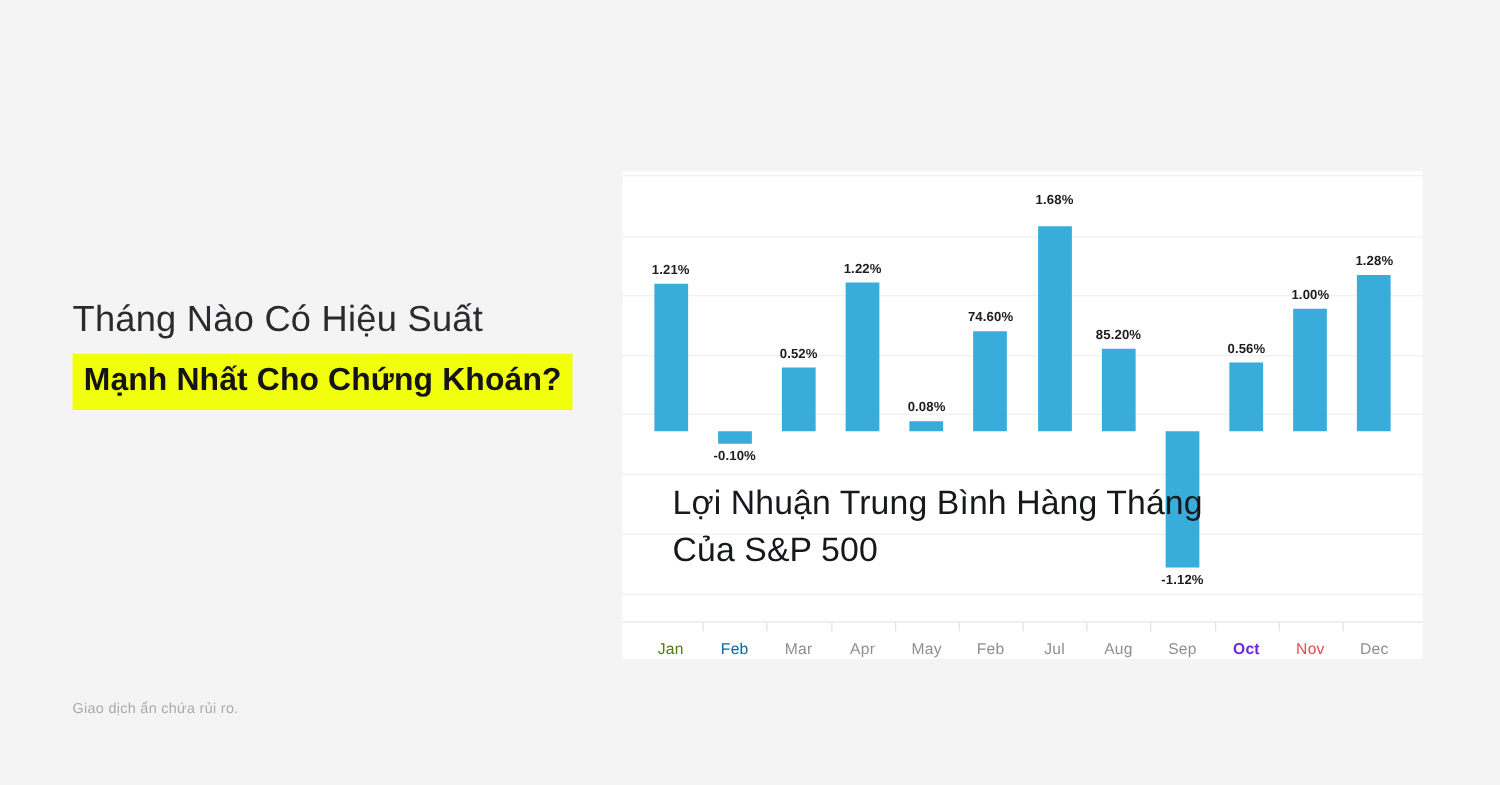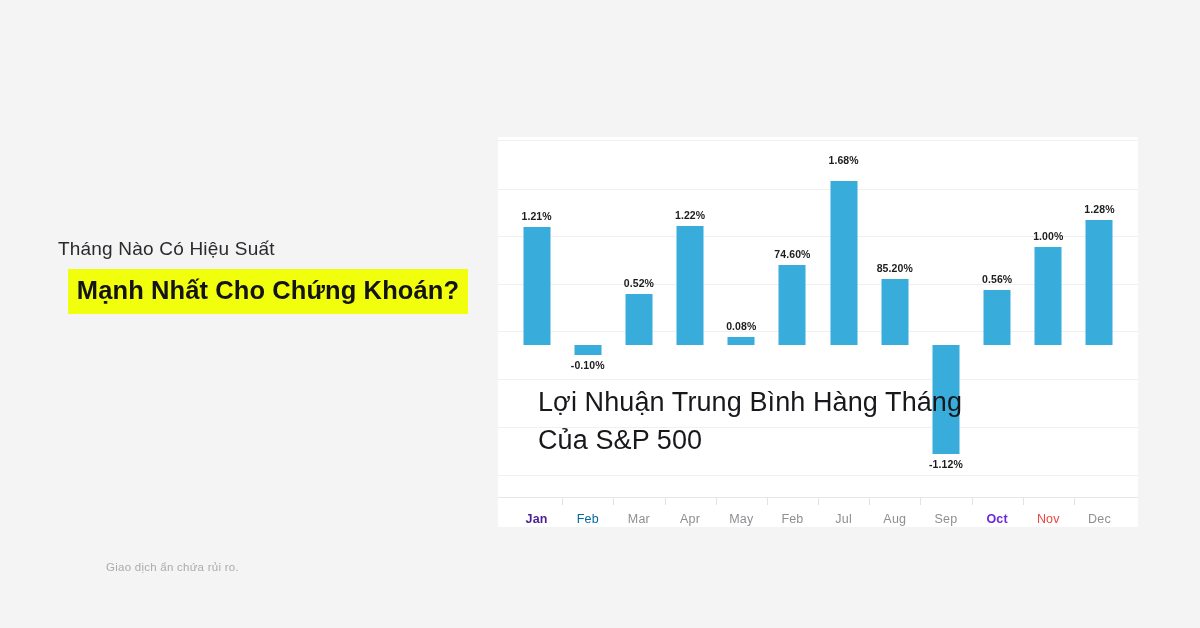--- a/index.html
+++ b/index.html
@@ -16,32 +16,31 @@
   }
 
   
   #left-block {
     position: absolute;
     left: 58px;
     top: 236px;
     width: 420px;
   }
   .headline-line1 {
-    font-size: 19px;
+    font-size: 29px;
     font-weight: 400;
     color: #2a2b2f;
     letter-spacing: .2px;
     line-height: 1.38;
     margin: 0 0 7px 0;
     white-space: nowrap;
   }
   .headline-line2-wrap {
     margin: 0;
     line-height: 0;
-    text-align: center;
   }
   .headline-line2 {
     display: inline-block;
     background: #f1ff0d;
     color: #141417;
     font-size: 25.5px;
     font-weight: 700;
     letter-spacing: .1px;
     line-height: 1.52;
     padding: 2px 9px 4px 9px;
@@ -50,21 +49,20 @@
 
   #disclaimer {
     position: absolute;
     left: 58px;
     top: 561px;
     font-size: 11.5px;
     color: #aaabae;
     letter-spacing: .25px;
     font-weight: 400;
     white-space: nowrap;
-    margin-left: 48px;
   }
 
   
   #chart-panel {
     position: absolute;
     left: 498px;
     top: 137px;
     width: 640px;
     height: 390px;
     background: #ffffff;
@@ -247,21 +245,21 @@
       </div>
   </div>
 
   <div id="chart-caption">
     <div>Lợi Nhuận Trung Bình Hàng Tháng</div>
     <div>Của S&amp;P 500</div>
   </div>
 
   <div id="axis">
     <div id="axis-ticks">
-        <div class="axis-cell" style="color: #4c1d95; font-weight: bold;">Jan</div>
+        <div class="axis-cell" style="color: #4d7c0f;">Jan</div>
         <div class="axis-cell" style="color: #0369a1;">Feb</div>
         <div class="axis-cell" style="color: rgb(142, 143, 147);">Mar</div>
         <div class="axis-cell" style="color: rgb(142, 143, 147);">Apr</div>
         <div class="axis-cell" style="color: rgb(142, 143, 147);">May</div>
         <div class="axis-cell" style="color: rgb(142, 143, 147);">Feb</div>
         <div class="axis-cell" style="color: rgb(142, 143, 147);">Jul</div>
         <div class="axis-cell" style="color: rgb(142, 143, 147);">Aug</div>
         <div class="axis-cell" style="color: rgb(142, 143, 147);">Sep</div>
         <div class="axis-cell" style="color: #6d28d9; font-weight: bold;">Oct</div>
         <div class="axis-cell" style="color: #ef4444;">Nov</div>

